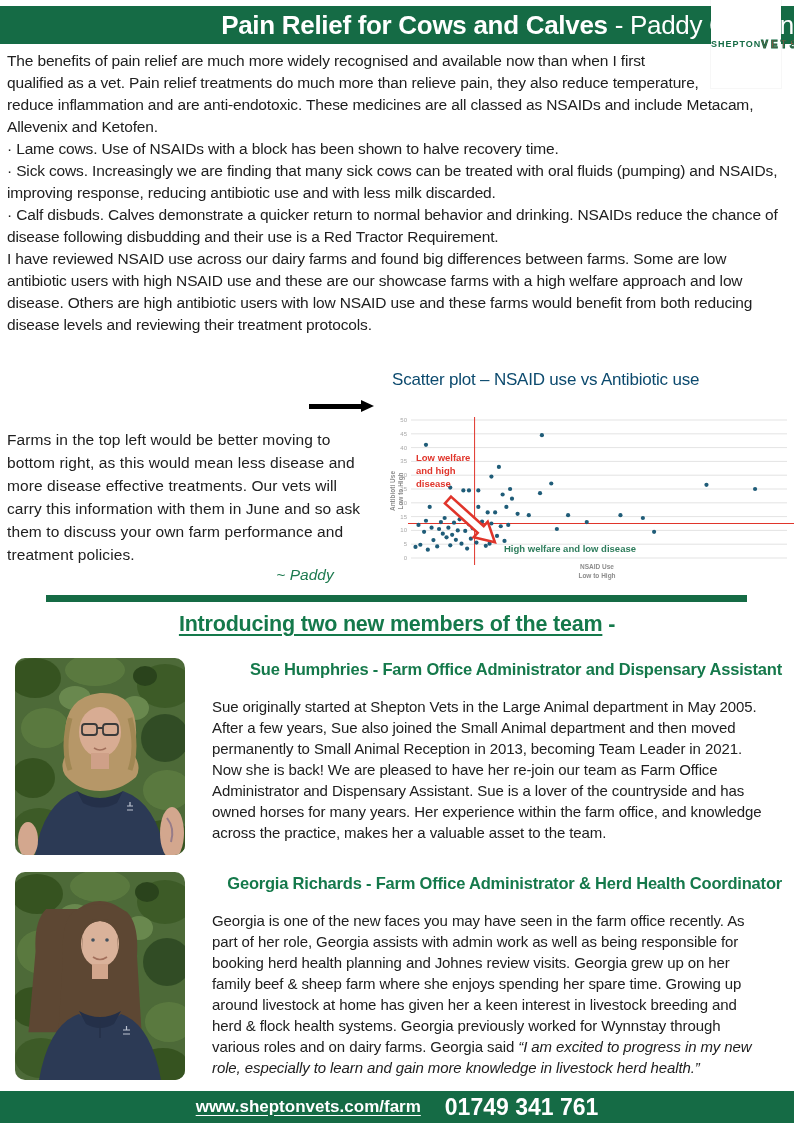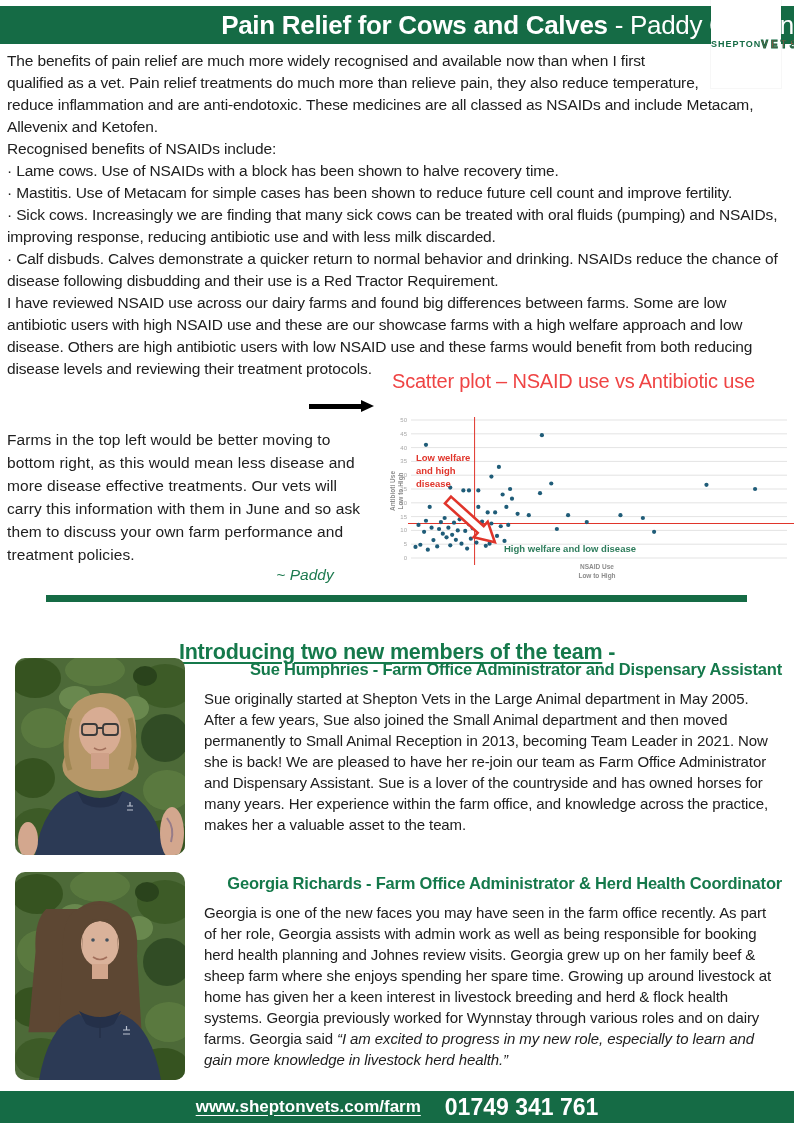--- a/index.html
+++ b/index.html
@@ -25,42 +25,42 @@
            letter-spacing:-0.15px;}
   .article p{margin:0;}
   .logo-spacer{float:right;width:84px;height:42px;}
 
   .chart-pointer{position:absolute;top:383px;left:7px;font-size:15.5px;letter-spacing:-0.15px;}
   .arrow-line{position:absolute;top:400px;left:309px;width:66px;height:12px;display:flex;align-items:center;}
   .arrow-line .shaft{width:52px;height:5px;background:#000;}
   .arrow-line .head{width:0;height:0;border-left:13px solid #000;border-top:6px solid transparent;
                     border-bottom:6px solid transparent;}
 
-  .chart-title{position:absolute;top:370px;left:392px;width:402px;font-size:20px;color:#ef4444;
+  .chart-title{position:absolute;top:370px;left:392px;width:402px;font-size:17px;color:#0c4a6e;
                letter-spacing:-0.2px;}
 
   .left-col{position:absolute;top:428px;left:7px;width:366px;font-size:15.5px;line-height:23px;
             letter-spacing:0.1px;}
   .signature{position:absolute;top:566px;left:240px;width:130px;text-align:center;color:#1d7a4f;
              font-style:italic;font-size:15.5px;}
 
   .chart-wrap{position:absolute;top:403px;left:390px;width:404px;height:182px;}
 
   
   .divider{position:absolute;top:595px;left:46px;width:701px;height:7px;background:#156B45;}
   .team-heading{position:absolute;top:612px;left:0;right:0;text-align:center;color:#15794B;
-                font-size:21.5px;font-weight:bold;letter-spacing:-0.2px;margin-top:28px;}
+                font-size:21.5px;font-weight:bold;letter-spacing:-0.2px;}
   .team-heading .u{text-decoration:underline;text-underline-offset:3px;}
 
   .photo{position:absolute;left:15px;border-radius:10px;overflow:hidden;}
   .photo svg{display:block;}
   .member-text{position:absolute;left:196px;width:586px;}
   .member-name{color:#15794B;font-weight:bold;font-size:16.5px;line-height:22px;margin:0 0 3px 0;
                letter-spacing:-0.2px;text-align:right;}
-  .member-bio{font-size:15px;line-height:21px;margin:8px;letter-spacing:-0.1px;}
+  .member-bio{font-size:15px;line-height:21px;margin:16px;letter-spacing:-0.1px;}
   .member-bio .quote{font-style:italic;}
 
   
   .footer-bar{position:absolute;top:1091px;left:0;right:0;height:32px;background:#156B45;
               display:flex;align-items:center;justify-content:center;gap:24px;}
   .footer-bar .site{color:#fff;font-weight:bold;font-size:17px;text-decoration:underline;
                     text-underline-offset:3px;cursor:pointer;}
   .footer-bar .phone{color:#fff;font-weight:bold;font-size:23px;}
 </style>
 </head>
@@ -90,24 +90,22 @@
       </g>
     </svg>
     <div class="logo-shepton">SHEPTON</div>
     <div class="logo-vets">VETS</div>
     <div class="logo-farm">FARM</div>
   </div>
 
   <div class="article">
     <div class="logo-spacer"></div>
     <p>The benefits of pain relief are much more widely recognised and available now than when I first qualified as a vet. Pain relief treatments do much more than relieve pain, they also reduce temperature, reduce inflammation and are anti-endotoxic. These medicines are all classed as NSAIDs and include Metacam, Allevenix and Ketofen.</p>
-    <p>Recognised benefits of NSAIDs include:</p>
     <div>
       <p>· Lame cows. Use of NSAIDs with a block has been shown to halve recovery time.</p>
-      <p>· Mastitis. Use of Metacam for simple cases has been shown to reduce future cell count and improve fertility.</p>
       <p>· Sick cows. Increasingly we are finding that many sick cows can be treated with oral fluids (pumping) and NSAIDs, improving response, reducing antibiotic use and with less milk discarded.</p>
       <p>· Calf disbuds. Calves demonstrate a quicker return to normal behavior and drinking. NSAIDs reduce the chance of disease following disbudding and their use is a Red Tractor Requirement.</p>
     </div>
     <p>I have reviewed NSAID use across our dairy farms and found big differences between farms. Some are low antibiotic users with high NSAID use and these are our showcase farms with a high welfare approach and low disease. Others are high antibiotic users with low NSAID use and these farms would benefit from both reducing disease levels and reviewing their treatment protocols.</p>
   </div>
 
   <div class="arrow-line">
     <div class="shaft"></div>
       <div class="head"></div>
   </div>

